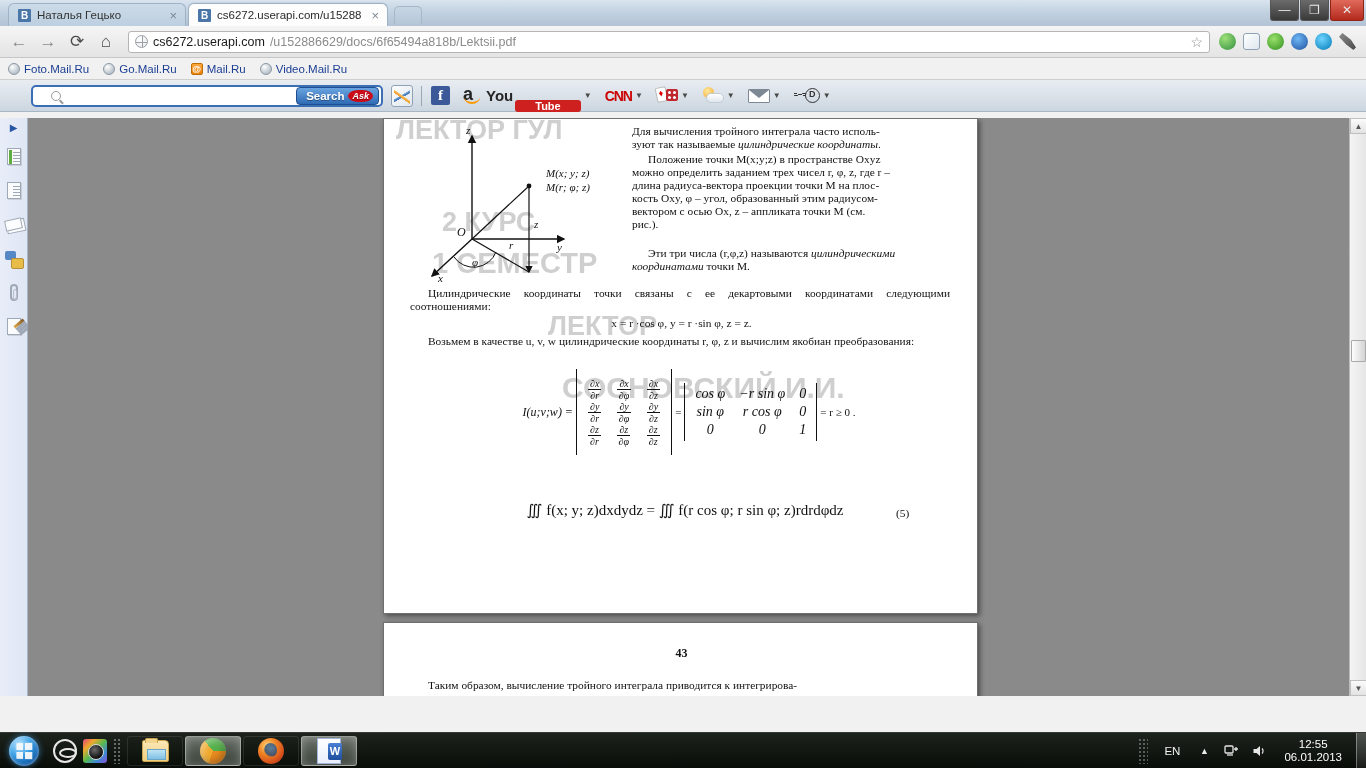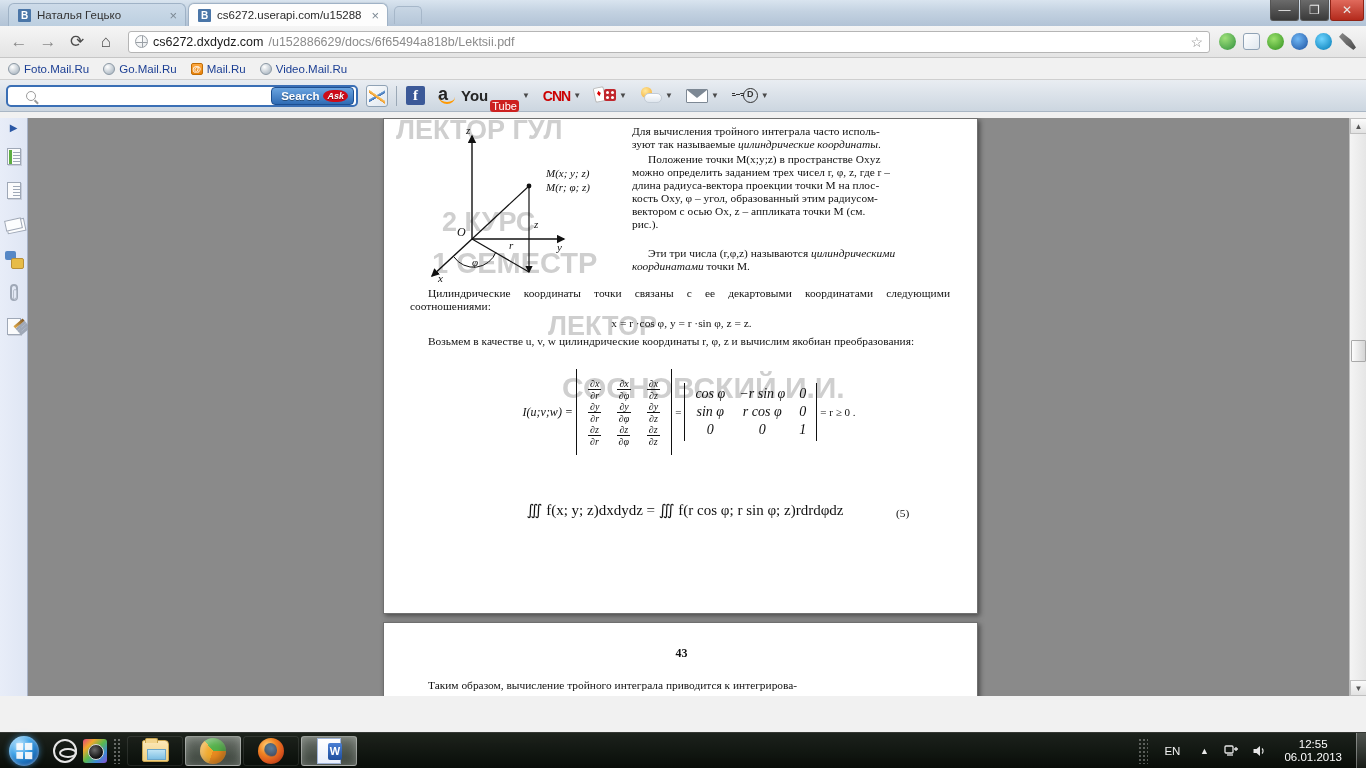--- a/index.html
+++ b/index.html
@@ -124,21 +124,21 @@
 
   
   .asktoolbar {
     height:32px; background: linear-gradient(180deg,#e9edf2 0%,#ccd6e0 100%);
     border-bottom:1px solid #a9b6c4;
     display:flex; align-items:center; padding:0 6px; gap:0px;
   }
   .ask-search {
     width:352px; height:22px; margin-right:8px;
     background:#fff; border:2px solid #3a6fb5; border-radius:5px;
-    display:flex; align-items:center; padding:0 2px 0 18px; gap:4px;
+    display:flex; align-items:center; padding:0 2px 0 18px; gap:4px;margin-left:25px;
   }
   .mag {
     width:10px;height:10px;border:1.6px solid #9b9b9b;border-radius:50%;
     position:relative; flex:0 0 10px;
   }
   .mag:after{content:"";position:absolute;right:-4px;bottom:-3px;width:5px;height:1.6px;background:#9b9b9b;transform:rotate(45deg);}
   .ask-input { flex:1; font-size:11px; color:#555; }
   .ask-btn {
     height:18px; padding:0 5px 0 9px; border-radius:4px;
     background: linear-gradient(180deg,#6aa4e0 0%,#2f6bb4 100%);
@@ -165,21 +165,21 @@
   .ask-sep { width:1px; height:20px; background:#9aa8b6; margin:0 9px 0 2px; }
   .ask-item { display:flex; align-items:center; gap:3px; margin-right:13px; }
   .caret { color:#4a4a4a; font-size:8px; }
   .fb { width:19px;height:19px;background:#3b5998;color:#fff;font-weight:bold;
         font-family:"Liberation Serif",serif; font-size:15px; line-height:19px; text-align:center; border-radius:2px;}
   .amz { font-size:18px; font-weight:bold; color:#232323; line-height:14px; position:relative; padding-bottom:3px;}
   .amz:after{content:"";position:absolute;left:1px;bottom:0;width:16px;height:5px;
     border-bottom:2px solid #f90; border-radius:0 0 50% 50%/0 0 100% 100%;}
   .yt { display:flex; align-items:center; gap:2px; }
   .yt-you { font-size:15px; font-weight:bold; color:#262626; }
-  .yt-tube { background:#cd201f; color:#fff; font-size:11px; font-weight:normal; padding:0 2px; border-radius:3px;margin-top:20px;}
+  .yt-tube { background:#cd201f; color:#fff; font-size:11px; font-weight:bold; padding:0 20px; border-radius:3px;margin-top:20px;}
   .cnn { color:#cc0000; font-weight:bold; font-size:14px; font-family:"Liberation Sans",sans-serif;
          letter-spacing:-1px; }
   .cards { position:relative; width:22px; height:17px; }
   .card1 { position:absolute;left:0;top:0;width:11px;height:15px;background:#fff;border:1px solid #bbb;
            border-radius:2px; transform:rotate(-12deg); }
   .card1:after{content:"♦";color:#d00;font-size:9px;position:absolute;left:2px;top:0;}
   .die { position:absolute;right:0;top:2px;width:12px;height:12px;background:#c0272d;border-radius:2px;}
   .die:after{content:"";position:absolute;left:2px;top:2px;width:3px;height:3px;background:#fff;border-radius:50%;
              box-shadow:5px 5px 0 #fff, 0 5px 0 #fff, 5px 0 0 #fff;}
   .weather { width:22px;height:17px;position:relative; }
@@ -400,21 +400,21 @@
     </div>
   </div>
 
   <div class="navbar">
     <div class="navbtn">←</div>
     <div class="navbtn">→</div>
     <div class="navbtn dark">⟳</div>
     <div class="navbtn dark">⌂</div>
     <div class="omnibox">
       <span class="globe"></span>
-      <span class="url-host">cs6272.dxdydz.com</span>
+      <span class="url-host">cs6272.userapi.com</span>
       <span class="url-path">/u152886629/docs/6f65494a818b/Lektsii.pdf</span>
       <span class="star">☆</span>
     </div>
     <div class="ext-icons">
       <span class="ext" style="background:radial-gradient(circle at 35% 30%,#9fe07a,#2f8f3e);border-radius:50%;"></span>
       <span class="ext" style="background:linear-gradient(135deg,#fff,#dfe7ef);border:1px solid #8fa2b5;"></span>
       <span class="ext" style="background:radial-gradient(circle at 40% 35%,#9ae06b,#2f8f1e);border-radius:50%;"></span>
       <span class="ext" style="background:radial-gradient(circle at 40% 35%,#6fb7f5,#1b4f9e);border-radius:50%;"></span>
       <span class="ext" style="background:radial-gradient(circle at 40% 35%,#6fd4ff,#0079b5);border-radius:50%;"></span>
       <span class="ext" style="background:linear-gradient(135deg,#8a8a8a,#4a4a4a);clip-path:polygon(20% 0,70% 40%,100% 85%,85% 100%,42% 68%,0 22%);"></span>

